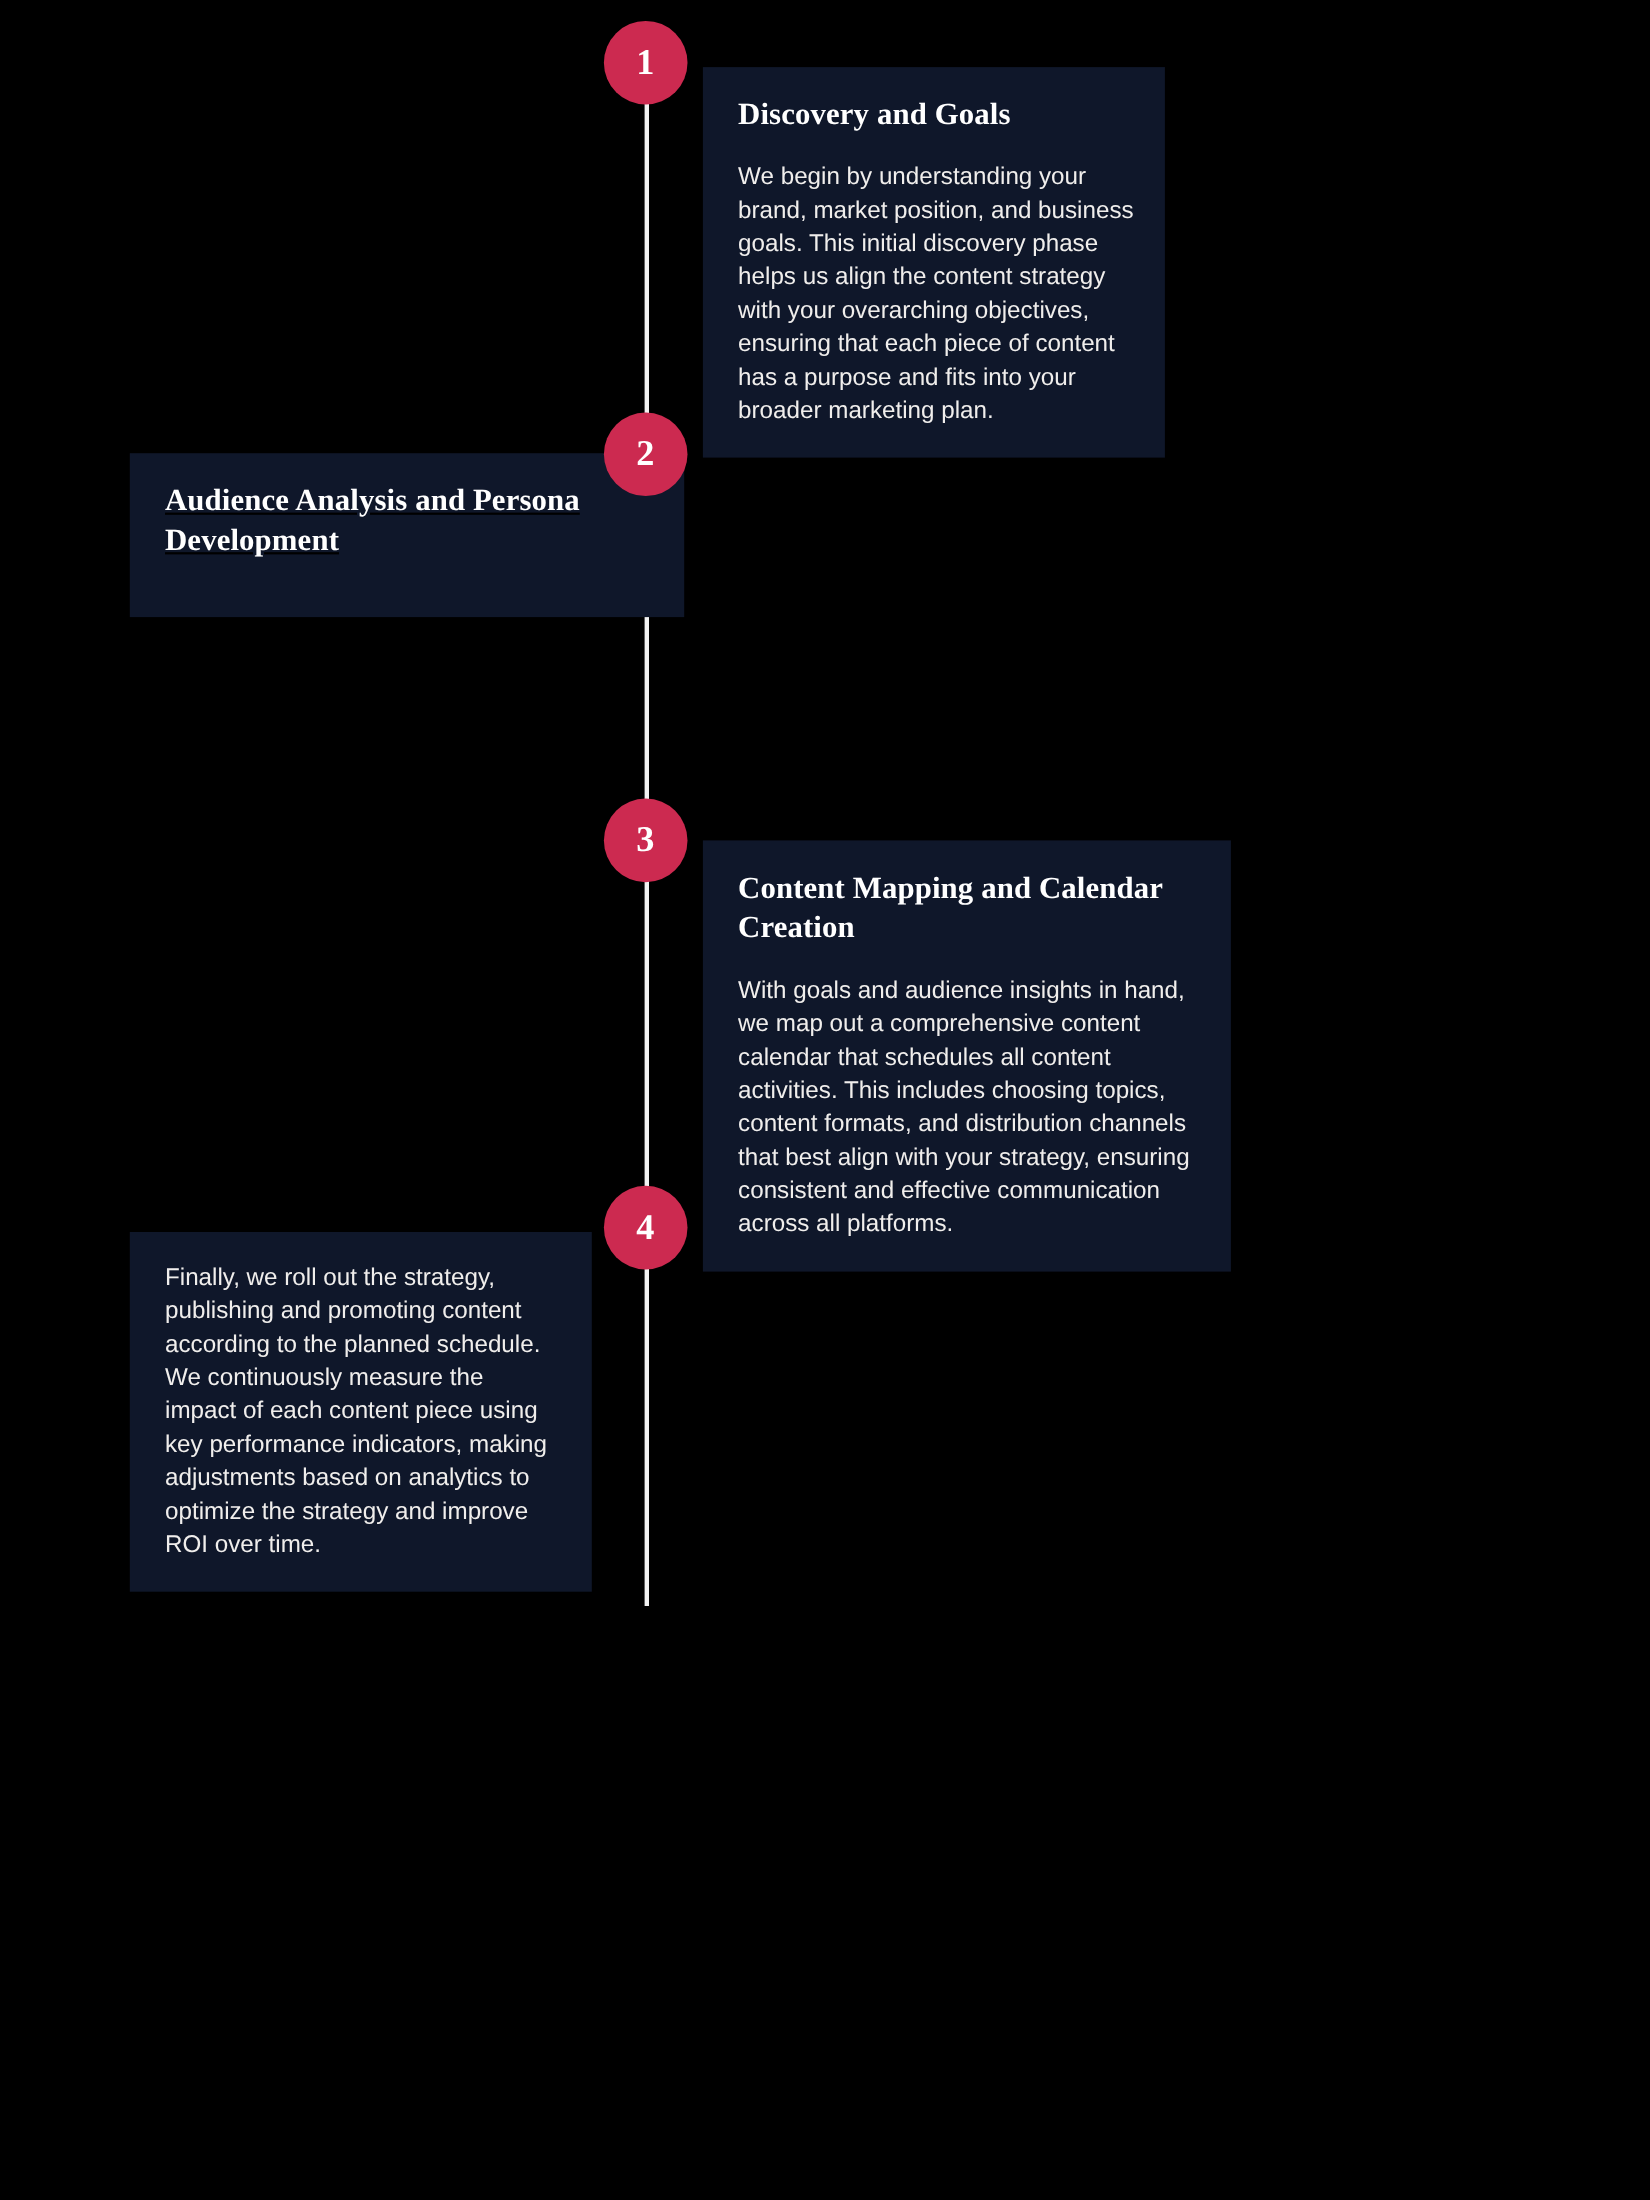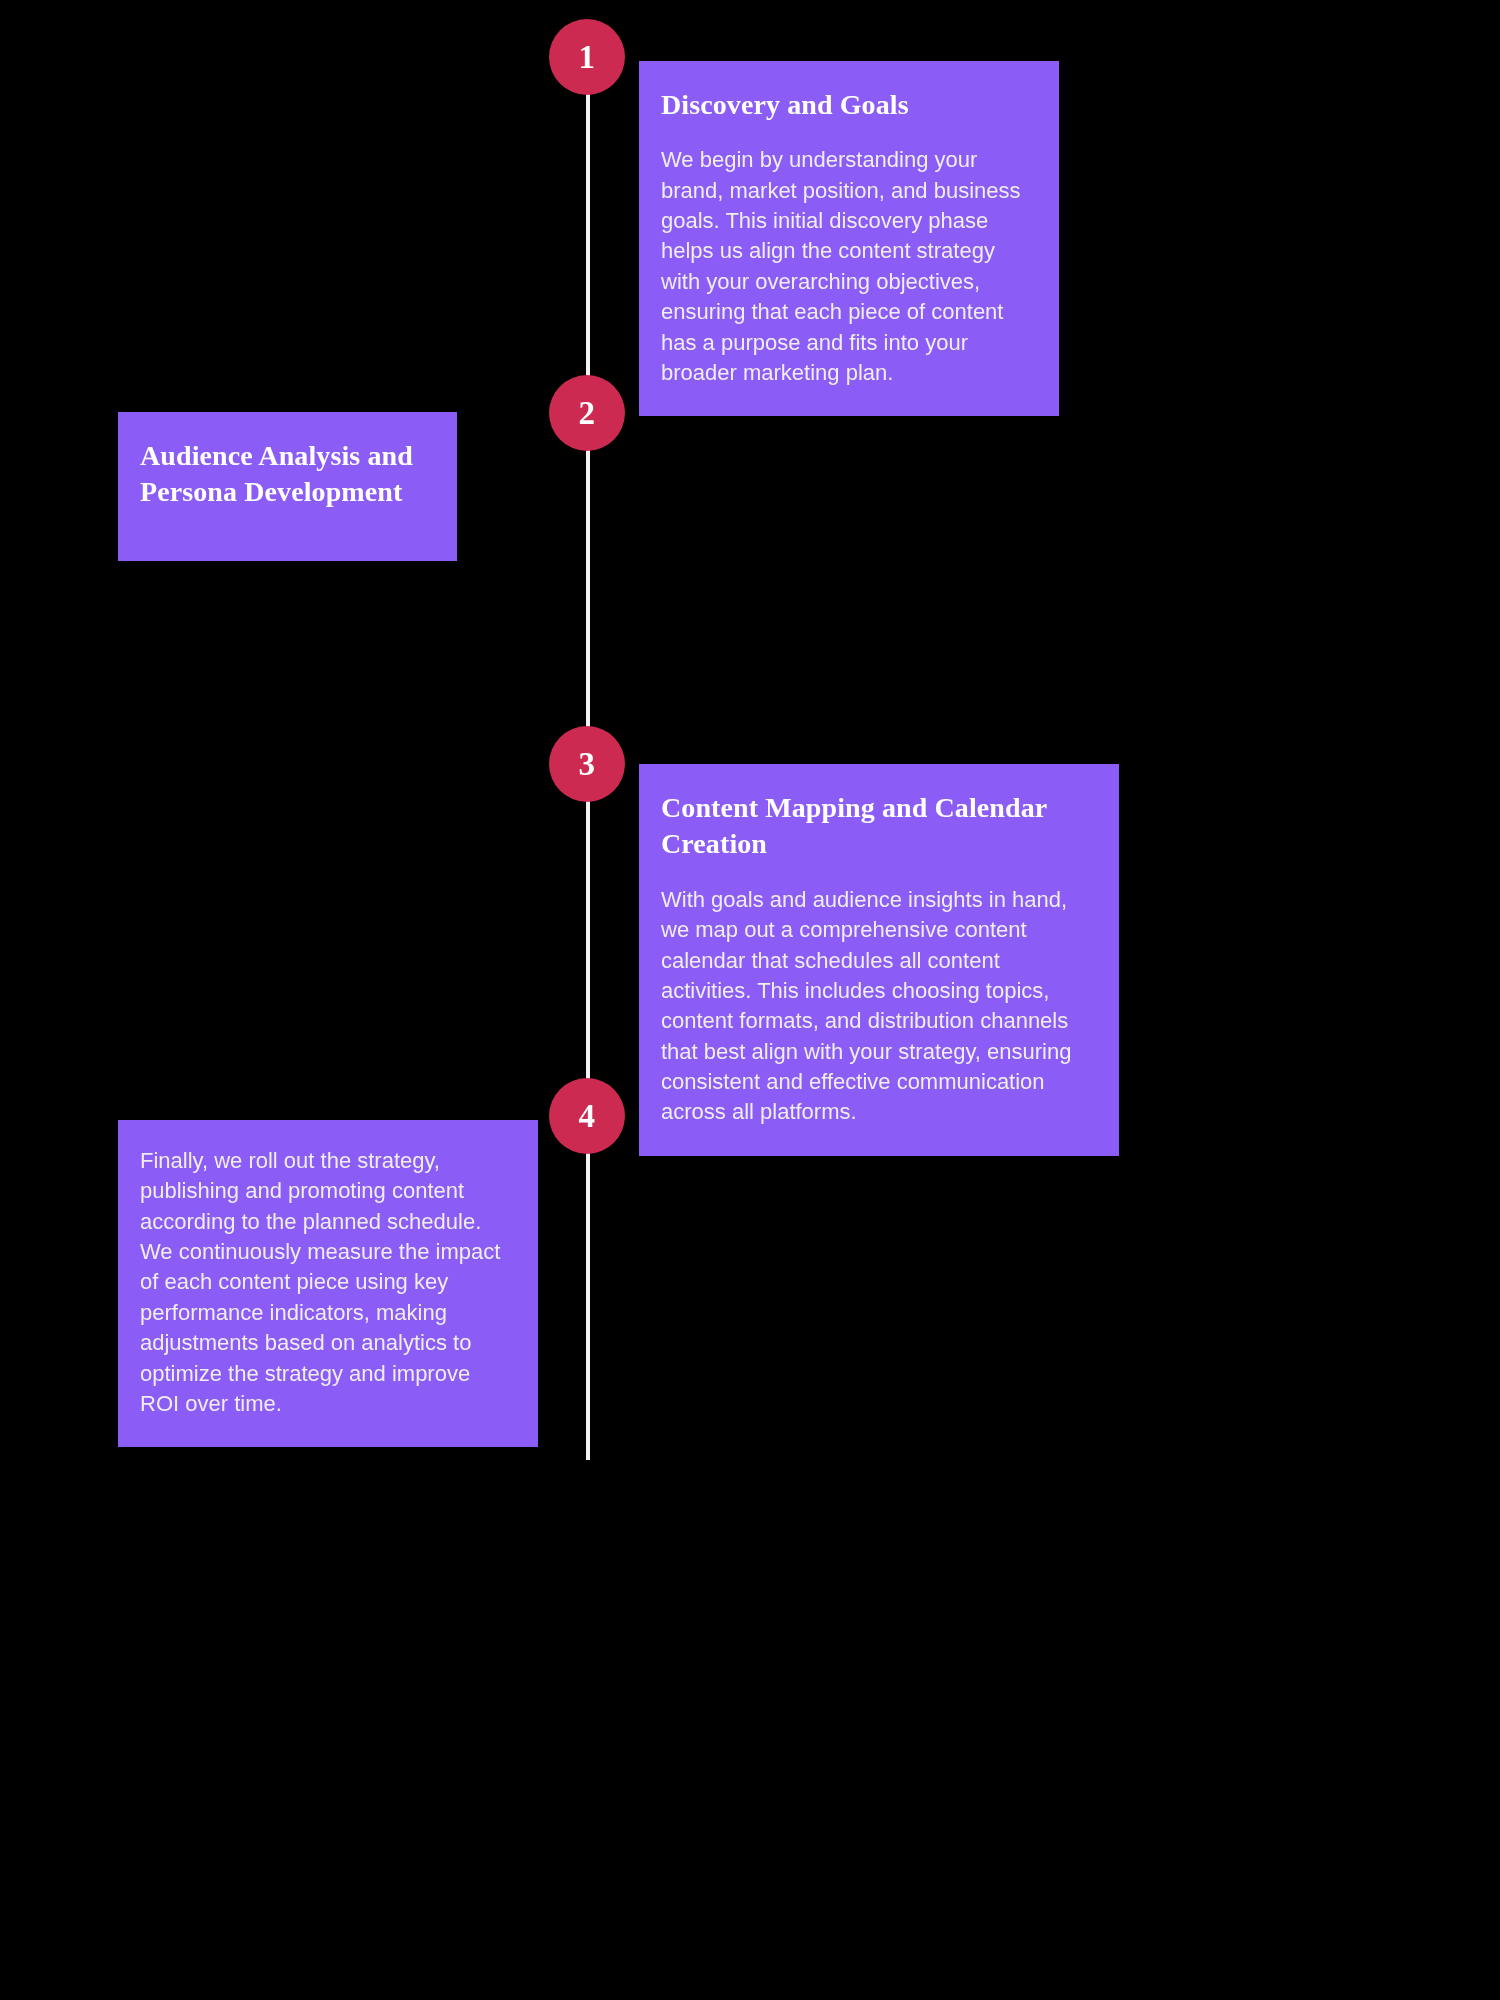--- a/index.html
+++ b/index.html
@@ -39,43 +39,43 @@
     font-family:"Liberation Serif", serif;
     font-weight:700;
     font-size:33px;
     color:#ffffff;
     line-height:1;
     letter-spacing:0.5px;
   }
   
   .card {
     position:absolute;
-    background:#8b5cf6;
-    padding:26px 28px 28px 22px;
+    background:#0f172a;
+    padding:26px 28px 28px 32px;
     z-index:3;
   }
   .card .title {
     font-family:"Liberation Serif", serif;
     font-weight:700;
     font-size:28px;
     line-height:1.3;
     color:#ffffff;
     margin-bottom:22px;
     letter-spacing:0.1px;
   }
   .card .body {
     font-family:"Liberation Sans", sans-serif;
     font-size:22px;
     line-height:1.38;
     color:#f0eeec;
     font-weight:400;
   }
   
   #card-1 { left:639px; top:61px;  width:420px; }
-  #card-2 { left:118px; top:412px; width:339px; }
+  #card-2 { left:118px; top:412px; width:504px;text-decoration:underline; }
   #card-3 { left:639px; top:764px; width:480px; }
   #card-4 { left:118px; top:1120px; width:420px; }
 
   #marker-1 { left:549px; top:19px; }
   #marker-2 { left:549px; top:375px; }
   #marker-3 { left:549px; top:726px; }
   #marker-4 { left:549px; top:1078px; }
 </style>
 </head>
 <body>

